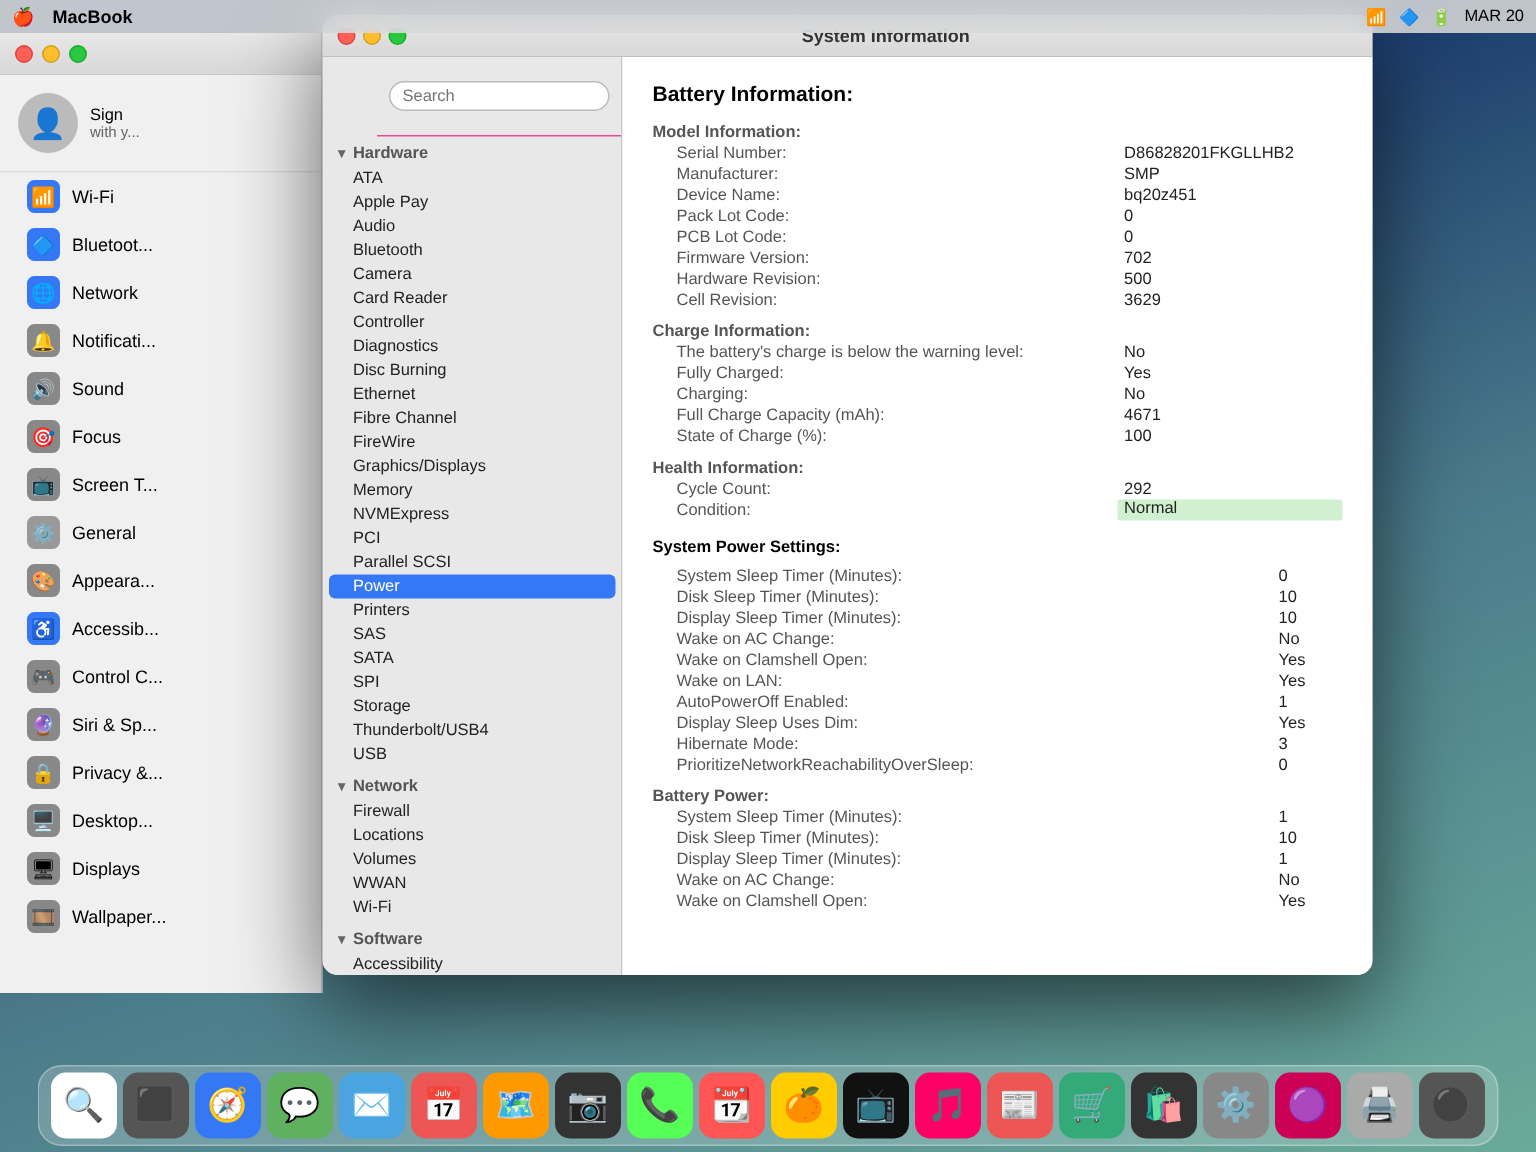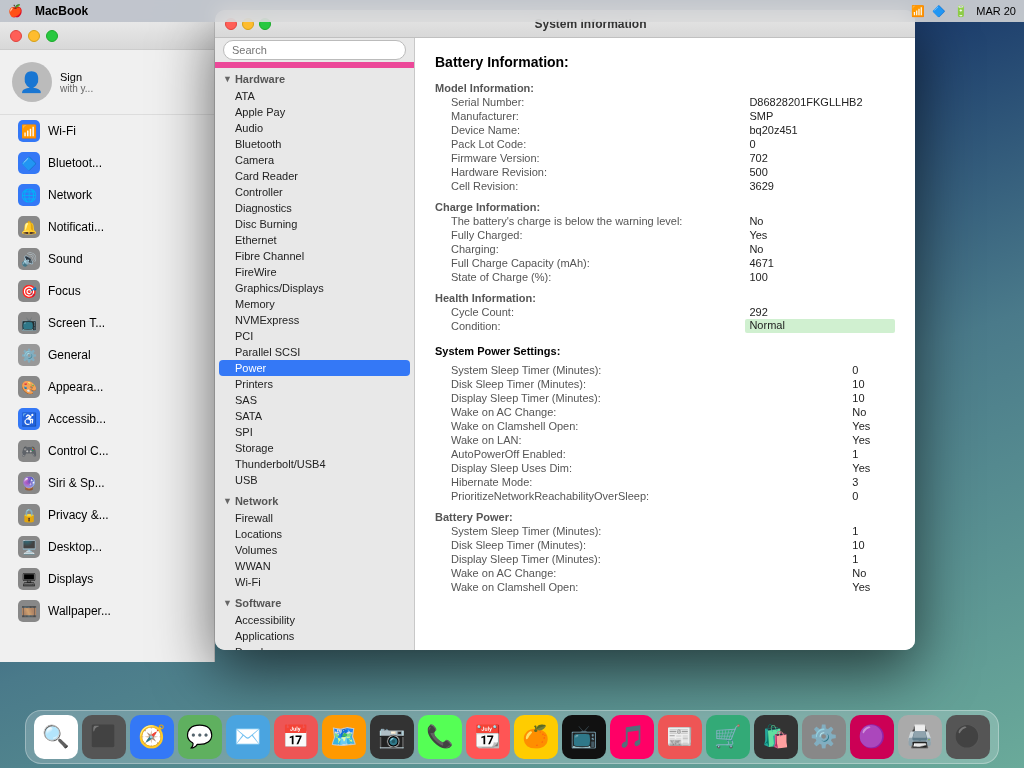--- a/index.html
+++ b/index.html
@@ -86,22 +86,23 @@
       width: 200px;
       background: #e8e8e8;
       border-right: 1px solid #c8c8c8;
       overflow-y: auto;
       font-size: 11.5px;
     }
     .sidebar::-webkit-scrollbar { width: 6px; }
     .sidebar::-webkit-scrollbar-thumb { background: #bbb; border-radius: 3px; }
 
     .search-box {
-      padding: 2px 8px;
-      border-bottom: 6px solid #ec4899;
+      padding: 16px 8px;
+      border-bottom: 1px solid #ec4899;
+      margin-left: 36px;
     }
     .search-input {
       width: 100%;
       height: 20px;
       border-radius: 10px;
       border: 1px solid #bbb;
       background: #fff;
       padding: 0 8px;
       font-size: 11px;
       color: #888;
@@ -395,20 +396,24 @@
             </tr>
             <tr>
               <td>Device Name:</td>
               <td>bq20z451</td>
             </tr>
             <tr>
               <td>Pack Lot Code:</td>
               <td>0</td>
             </tr>
             <tr>
+              <td>PCB Lot Code:</td>
+              <td>0</td>
+            </tr>
+            <tr>
               <td>Firmware Version:</td>
               <td>702</td>
             </tr>
             <tr>
               <td>Hardware Revision:</td>
               <td>500</td>
             </tr>
             <tr>
               <td>Cell Revision:</td>
               <td>3629</td>

